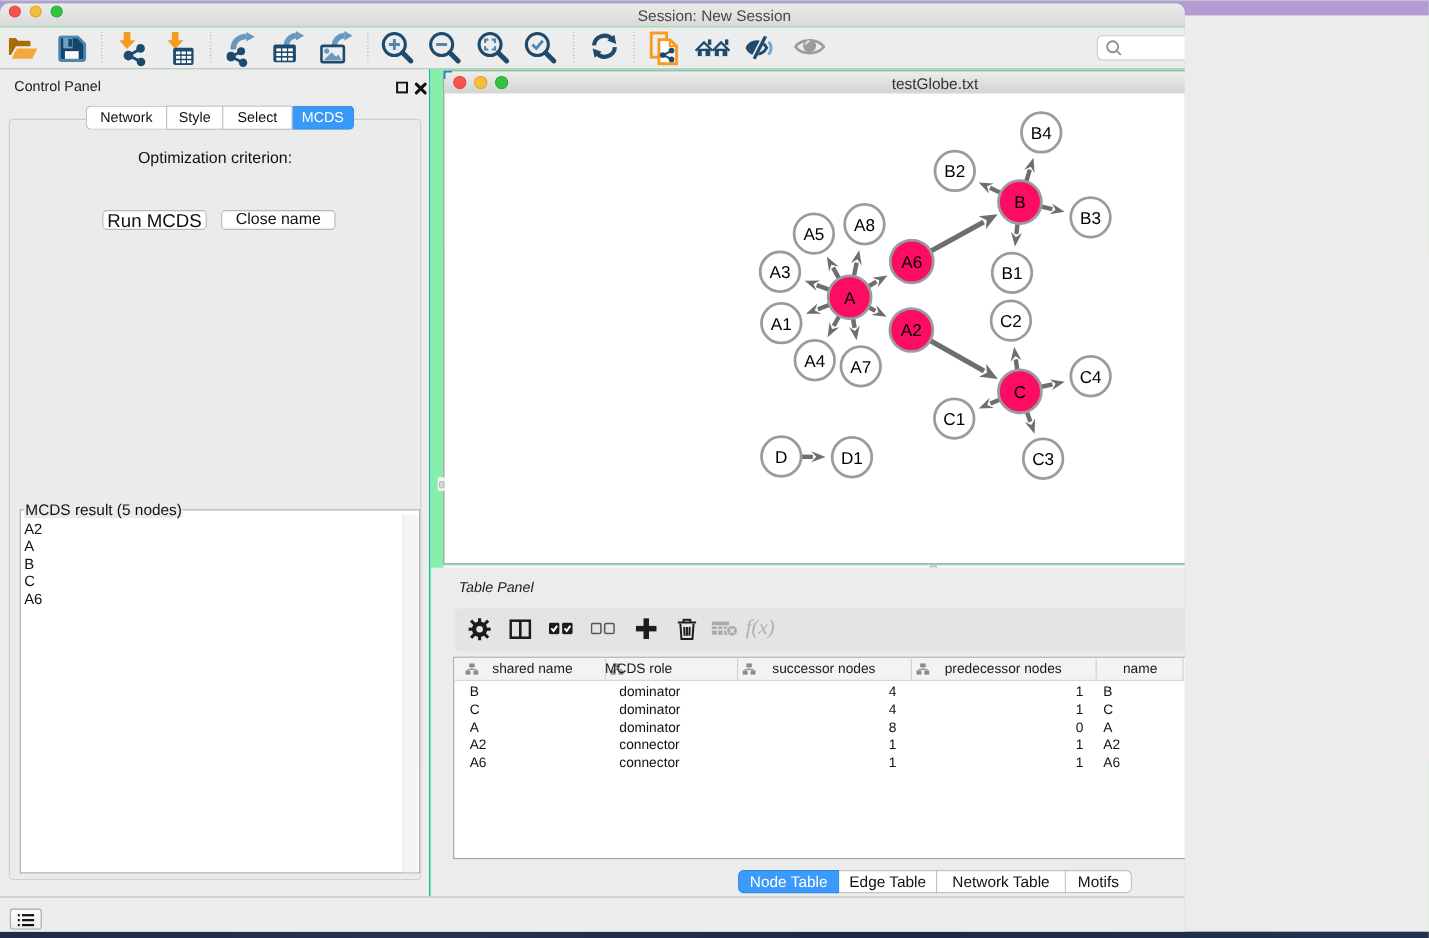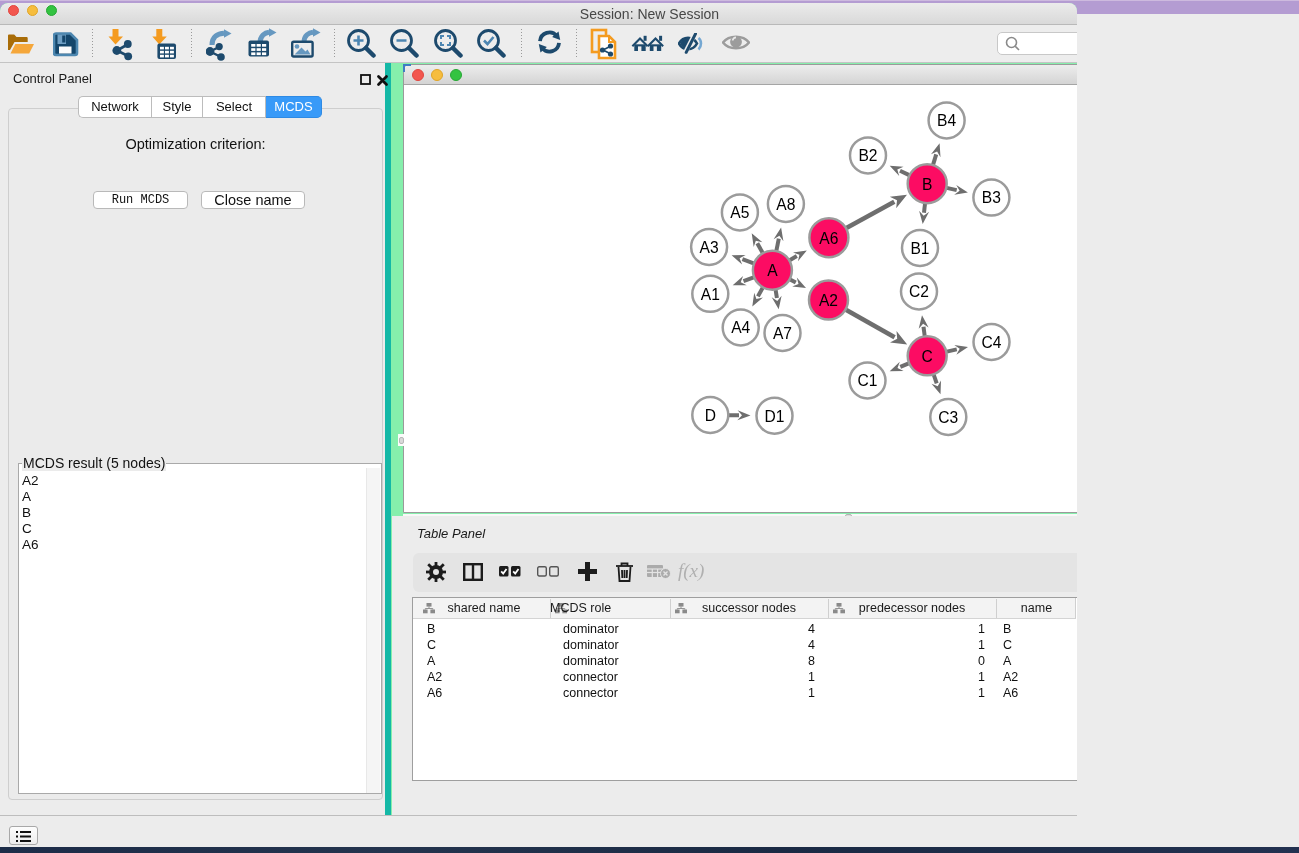--- a/index.html
+++ b/index.html
@@ -176,56 +176,57 @@
     <div class="abs" style="left:997px;top:7px;width:294px;height:23px;background:#fff;border:1px solid #c8c8c8;border-radius:5px;">
       <svg width="16" height="16" style="position:absolute;left:7px;top:3px;">
           <circle cx="6.5" cy="6.5" r="5" fill="none" stroke="#8a8a8a" stroke-width="1.6"></circle>
           <line x1="10.2" y1="10.2" x2="14" y2="14" stroke="#8a8a8a" stroke-width="1.6"></line>
         </svg>
     </div>
   </div>
 
   <div class="abs" style="left:0;top:59px;width:1299px;height:1px;background:#c4c4c4;"></div>
 
-  <div class="abs" style="left:0;top:60px;width:391px;height:752px;background:#ececec;border-right:6px solid #14b8a6;">
+  <div class="abs" style="left:0;top:60px;width:391px;height:752px;background:#ececec;border-right:1px solid #14b8a6;">
     <div class="abs" style="left:13px;top:7.5px;font-size:13px;color:#1a1a1a;">Control Panel</div>
     <svg class="abs" style="left:360px;top:11px;" width="12" height="12">
         <rect x="1" y="1" width="9" height="9" fill="none" stroke="#111" stroke-width="1.8"></rect>
       </svg>
     <svg class="abs" style="left:376px;top:10.5px;" width="13" height="13">
         <path d="M2.5 2.5 L10.5 10.5 M10.5 2.5 L2.5 10.5" stroke="#111" stroke-width="2.8" stroke-linecap="round"></path>
       </svg>
 
     <div class="abs" style="left:8px;top:45px;width:375px;height:692px;background:#ebebeb;border:1px solid #cecece;border-radius:4px;"></div>
 
     <div class="abs" style="left:0;top:73px;width:391px;text-align:center;font-size:14.5px;color:#111;">Optimization criterion:</div>
 
     <div class="abs" style="left:78px;top:33px;height:22px;display:flex;font-size:13px;z-index:5;">
       <div style="width:73px;background:#fff;border:1px solid #bcbcbc;border-right:none;border-radius:5px 0 0 5px;text-align:center;line-height:20px;color:#111;">Network</div>
       <div style="width:51px;background:#fff;border:1px solid #bcbcbc;border-right:none;text-align:center;line-height:20px;color:#111;">Style</div>
       <div style="width:64px;background:#fff;border:1px solid #bcbcbc;text-align:center;line-height:20px;color:#111;">Select</div>
       <div style="width:56px;background:#389af8;border:1px solid #2e8ae4;border-left:none;border-radius:0 5px 5px 0;text-align:center;line-height:20px;color:#fff;">MCDS</div>
     </div>
 
 
-    <div class="abs" style="left:93px;top:128px;width:95px;height:18px;background:#fff;border:1px solid #b9b9b9;border-radius:4px;text-align:center;line-height:17px;font-size:12px;color:#111;font-family:Liberation Mono, monospace;">Run MCDS</div>
+    <div class="abs" style="left:93px;top:128px;width:95px;height:18px;background:#fff;border:1px solid #b9b9b9;border-radius:4px;text-align:center;line-height:17px;font-size:17px;color:#111;">Run MCDS</div>
     <div class="abs" style="left:201px;top:128px;width:104px;height:18px;background:#fff;border:1px solid #b9b9b9;border-radius:4px;text-align:center;line-height:17px;font-size:14.5px;color:#111;">Close name</div>
 
     <div class="abs" style="left:18px;top:400px;width:364px;height:331px;border:1px solid #a9a9a9;background:#fff;">
       <div class="abs" style="left:3px;top:-9px;background:#ebebeb;padding:0 1px;font-size:14px;color:#111;">MCDS result (5 nodes)</div>
       <div class="abs" style="left:3px;top:9px;font-size:13.5px;color:#111;line-height:16px;">A2<br>A<br>B<br>C<br>A6</div>
       <div class="abs" style="right:1px;top:4px;width:14px;height:325px;background:#f5f5f5;border-left:1px solid #e8e8e8;"></div>
     </div>
   </div>
 
   <div class="abs" style="left:403px;top:61px;width:894px;height:449px;border:1px solid #9a9a9a;border-radius:6px 6px 0 0;background:#fff;">
     <div class="abs" style="left:0;top:0;width:892px;height:20px;background:linear-gradient(#ededed,#d4d4d4);border-bottom:1px solid #a5a5a5;border-radius:6px 6px 0 0;">
       <div class="abs" style="left:8px;top:4px;width:12px;height:12px;border-radius:50%;background:#f2564e;border:1px solid #e14640;"></div>
       <div class="abs" style="left:27px;top:4px;width:12px;height:12px;border-radius:50%;background:#f6bd3e;border:1px solid #e0a426;"></div>
       <div class="abs" style="left:46px;top:4px;width:12px;height:12px;border-radius:50%;background:#33c341;border:1px solid #27a735;"></div>
+      <div class="abs" style="left:0;top:3px;width:892px;text-align:center;font-size:14px;color:#333;">testGlobe.txt</div>
     </div>
     <svg class="abs" style="left:-1px;top:-1px;" width="8" height="8">
         <path d="M0 8 L0 0 L8 0 L8 2 L2 2 L2 8 z" fill="#3e7dc4"></path>
       </svg>
     <svg class="abs" style="left:0;top:21px;" width="892" height="424" font-family="Liberation Sans, sans-serif">
 <g transform="translate(-1,-1)">
 <line x1="359.6" y1="167.8" x2="354.3" y2="158.3" stroke="#6e6e6e" stroke-width="4.0"></line>
 <polygon points="348.7,148.3 359.4,157.2 352.8,155.7 350.7,162.1" fill="#6e6e6e"></polygon>
 <line x1="373.4" y1="165.6" x2="375.8" y2="153.7" stroke="#6e6e6e" stroke-width="4.0"></line>
 <polygon points="378.1,142.4 380.4,156.2 376.4,150.7 370.6,154.2" fill="#6e6e6e"></polygon>
@@ -461,20 +462,26 @@
       <div class="abs" style="left:257px;top:72px;width:145px;text-align:right;font-size:12.5px;color:#111;">1</div>
       <div class="abs" style="left:415px;top:72px;width:157px;text-align:right;font-size:12.5px;color:#111;">1</div>
       <div class="abs" style="left:590px;top:72px;font-size:12.5px;color:#111;">A2</div>
       <div class="abs" style="left:14px;top:88px;font-size:12.5px;color:#111;">A6</div>
       <div class="abs" style="left:150px;top:88px;font-size:12.5px;color:#111;">connector</div>
       <div class="abs" style="left:257px;top:88px;width:145px;text-align:right;font-size:12.5px;color:#111;">1</div>
       <div class="abs" style="left:415px;top:88px;width:157px;text-align:right;font-size:12.5px;color:#111;">1</div>
       <div class="abs" style="left:590px;top:88px;font-size:12.5px;color:#111;">A6</div>
     </div>
 
+    <div class="abs" style="left:279px;top:275px;height:21px;display:flex;font-size:14px;">
+      <div style="width:92px;background:#3b9afa;border:1px solid #2e8ae4;border-radius:5px 0 0 5px;text-align:center;line-height:19px;color:#fff;">Node Table</div>
+      <div style="width:89px;background:#fff;border:1px solid #bcbcbc;border-left:none;text-align:center;line-height:19px;color:#111;">Edge Table</div>
+      <div style="width:117px;background:#fff;border:1px solid #bcbcbc;border-left:none;text-align:center;line-height:19px;color:#111;">Network Table</div>
+      <div style="width:60px;background:#fff;border:1px solid #bcbcbc;border-left:none;border-radius:0 5px 5px 0;text-align:center;line-height:19px;color:#111;">Motifs</div>
+    </div>
   </div>
 
   <div class="abs" style="left:0;top:812px;width:1299px;height:32px;background:#ececec;border-top:1px solid #bdbdbd;">
     <div class="abs" style="left:9px;top:10px;width:29px;height:19px;background:linear-gradient(#fdfdfd,#ededed);border:1px solid #a8a8a8;border-radius:3px;">
       <svg width="27" height="17" style="position:absolute;left:6px;top:3px;">
           <g fill="#111">
             <rect x="0" y="1" width="2" height="2"></rect>
             <rect x="4" y="1" width="11" height="2"></rect>
             <rect x="0" y="5.5" width="2" height="2"></rect>
             <rect x="4" y="5.5" width="11" height="2"></rect>

